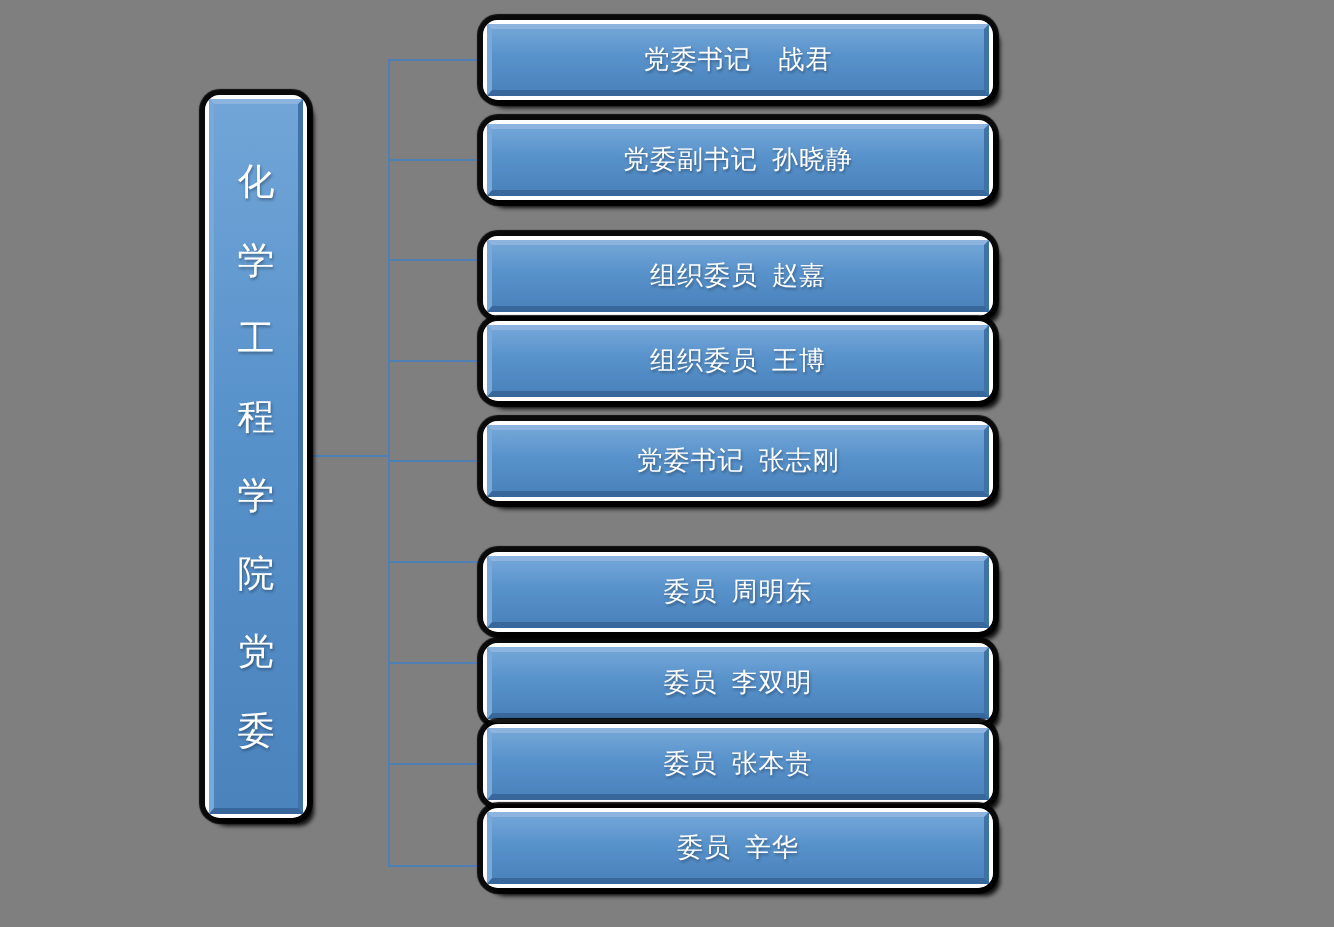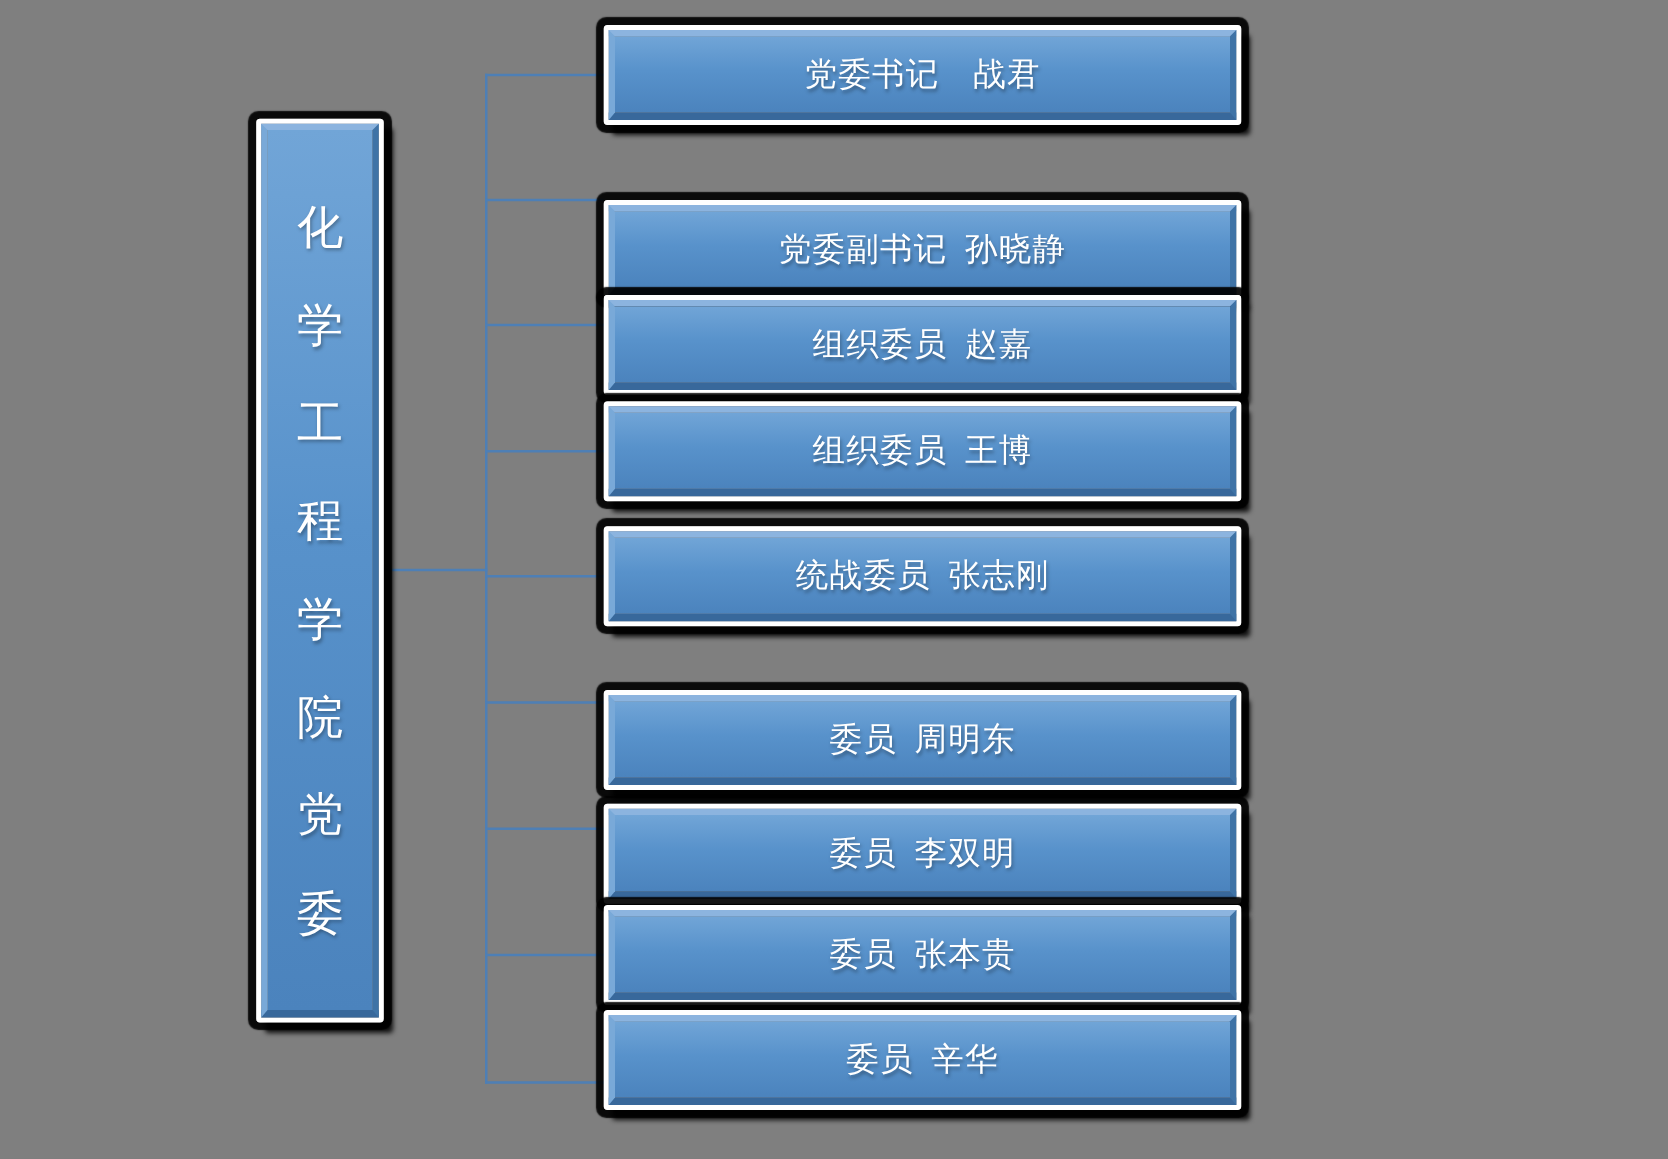--- a/index.html
+++ b/index.html
@@ -20,21 +20,21 @@
   .connector {
     position: absolute;
     background: var(--connector, #4e7fb5);
     z-index: 1;
   }
 
   
   .obox {
     position: absolute;
     border: 4px solid var(--border, #ffffff);
-    border-radius: 3px;
+    border-radius: 15px;
     box-shadow: 0 0 1px 6px rgba(0,0,0,0.92),
                 7px 8px 4px 0 rgba(0,0,0,0.88);
     z-index: 2;
     box-sizing: content-box;
     text-align: right;
   }
   .obox-inner {
     width: 100%;
     height: 100%;
     box-sizing: border-box;
@@ -115,38 +115,38 @@
         <div class="root-char">委</div>
       </div>
   </div>
 
   <div id="member-layer">
       <div class="obox member-box" style="top: 20px;">
         <div class="obox-inner">
           <span class="member-label">党委书记　战君</span>
         </div>
       </div>
-      <div class="obox member-box" style="top: 120px; margin-top: 40px;">
+      <div class="obox member-box" style="top: 120px;">
         <div class="obox-inner">
           <span class="member-label">党委副书记 孙晓静</span>
         </div>
       </div>
       <div class="obox member-box" style="top: 236px;">
         <div class="obox-inner">
           <span class="member-label">组织委员 赵嘉</span>
         </div>
       </div>
       <div class="obox member-box" style="top: 321px;">
         <div class="obox-inner">
           <span class="member-label">组织委员 王博</span>
         </div>
       </div>
       <div class="obox member-box" style="top: 421px;">
         <div class="obox-inner">
-          <span class="member-label">统战委员 张志刚</span>
+          <span class="member-label">党委书记 张志刚</span>
         </div>
       </div>
       <div class="obox member-box" style="top: 552px;">
         <div class="obox-inner">
           <span class="member-label">委员 周明东</span>
         </div>
       </div>
       <div class="obox member-box" style="top: 643px;">
         <div class="obox-inner">
           <span class="member-label">委员 李双明</span>

